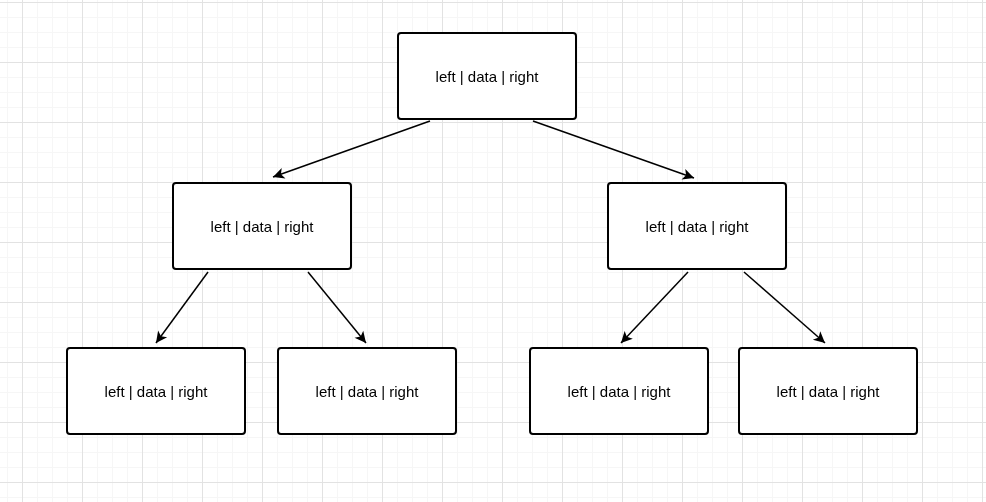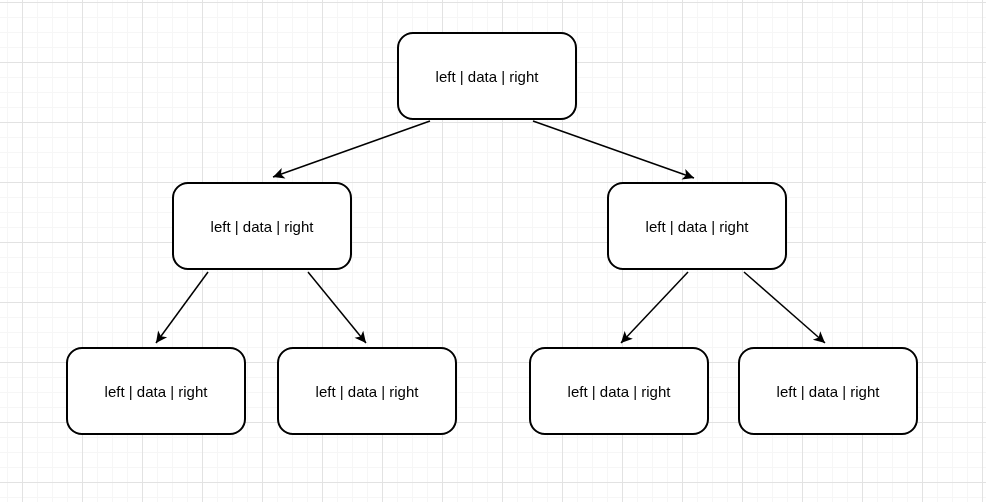--- a/index.html
+++ b/index.html
@@ -32,21 +32,21 @@
     stroke: #000000;
     stroke-width: 1.5;
   }
   .node {
     position: absolute;
     width: 180px;
     height: 88px;
     box-sizing: border-box;
     background: #ffffff;
     border: 2px solid #000000;
-    border-radius: 16px;
+    border-radius: 4px;
     display: flex;
     align-items: center;
     justify-content: center;
     font-size: 15px;
     color: #000000;
     white-space: nowrap;
     cursor: default;
   }
   .node-root        { left: 397px; top: 32px;  }
   .node-left        { left: 172px; top: 182px; }

